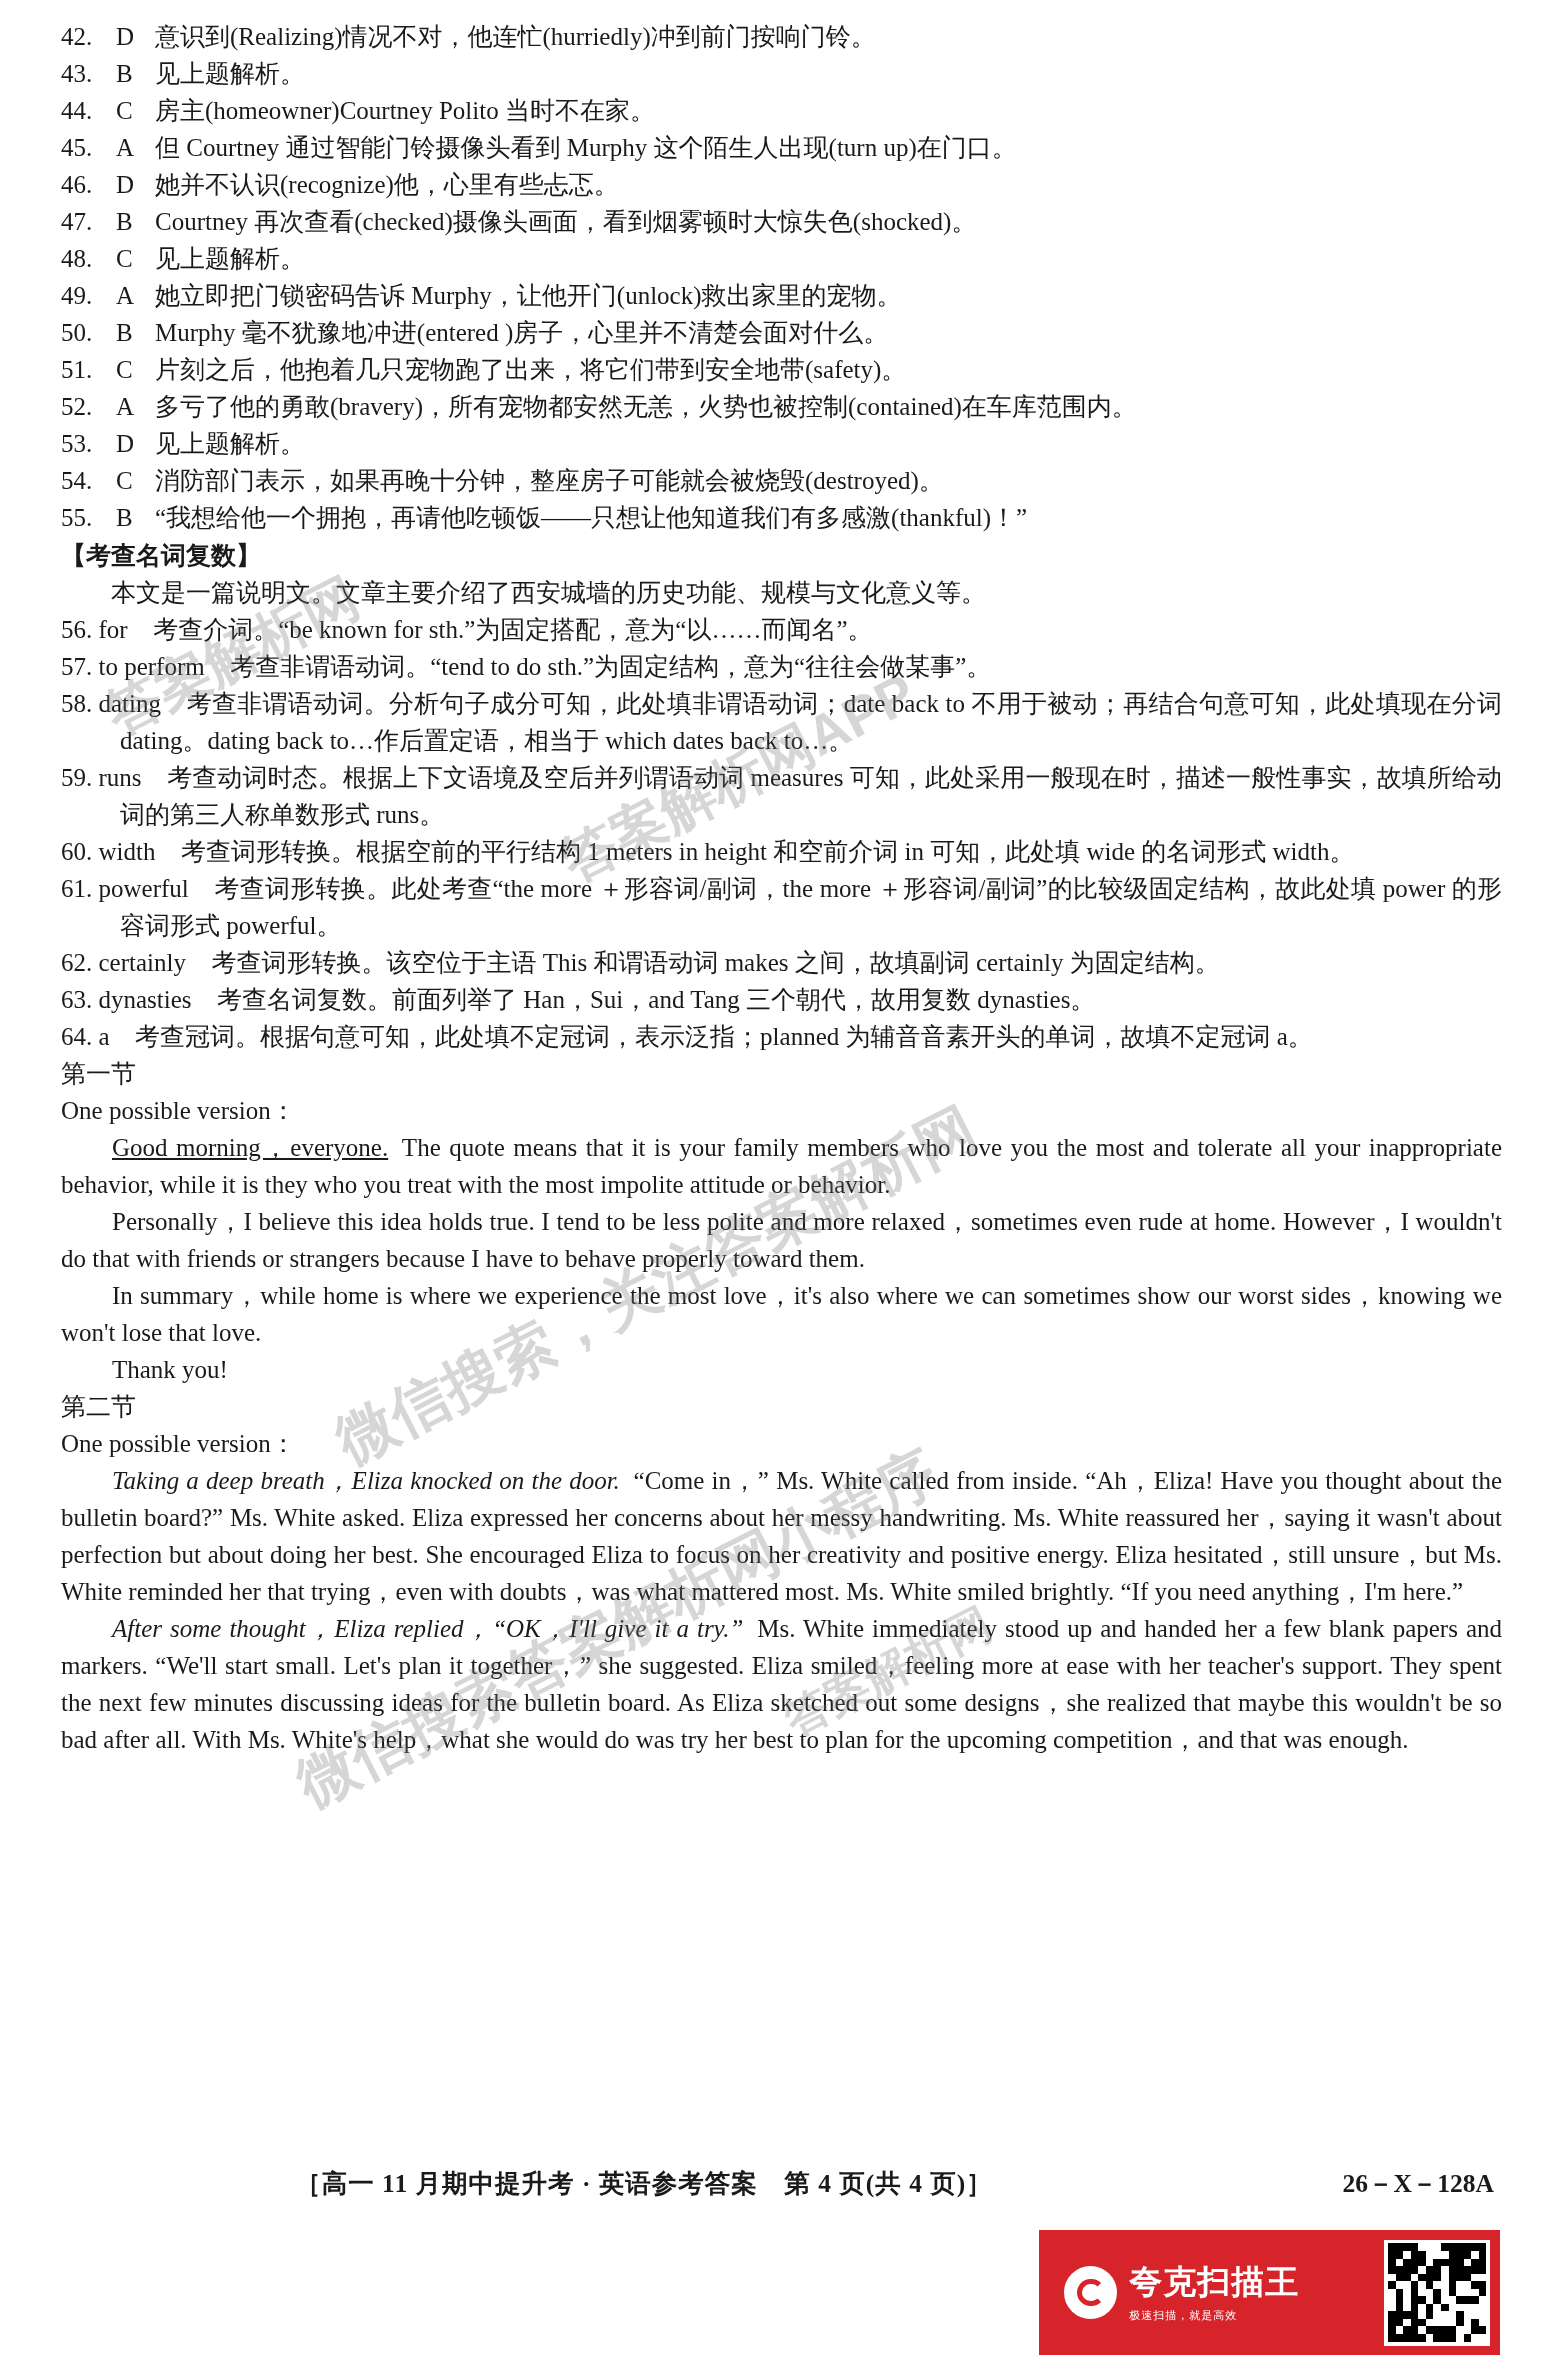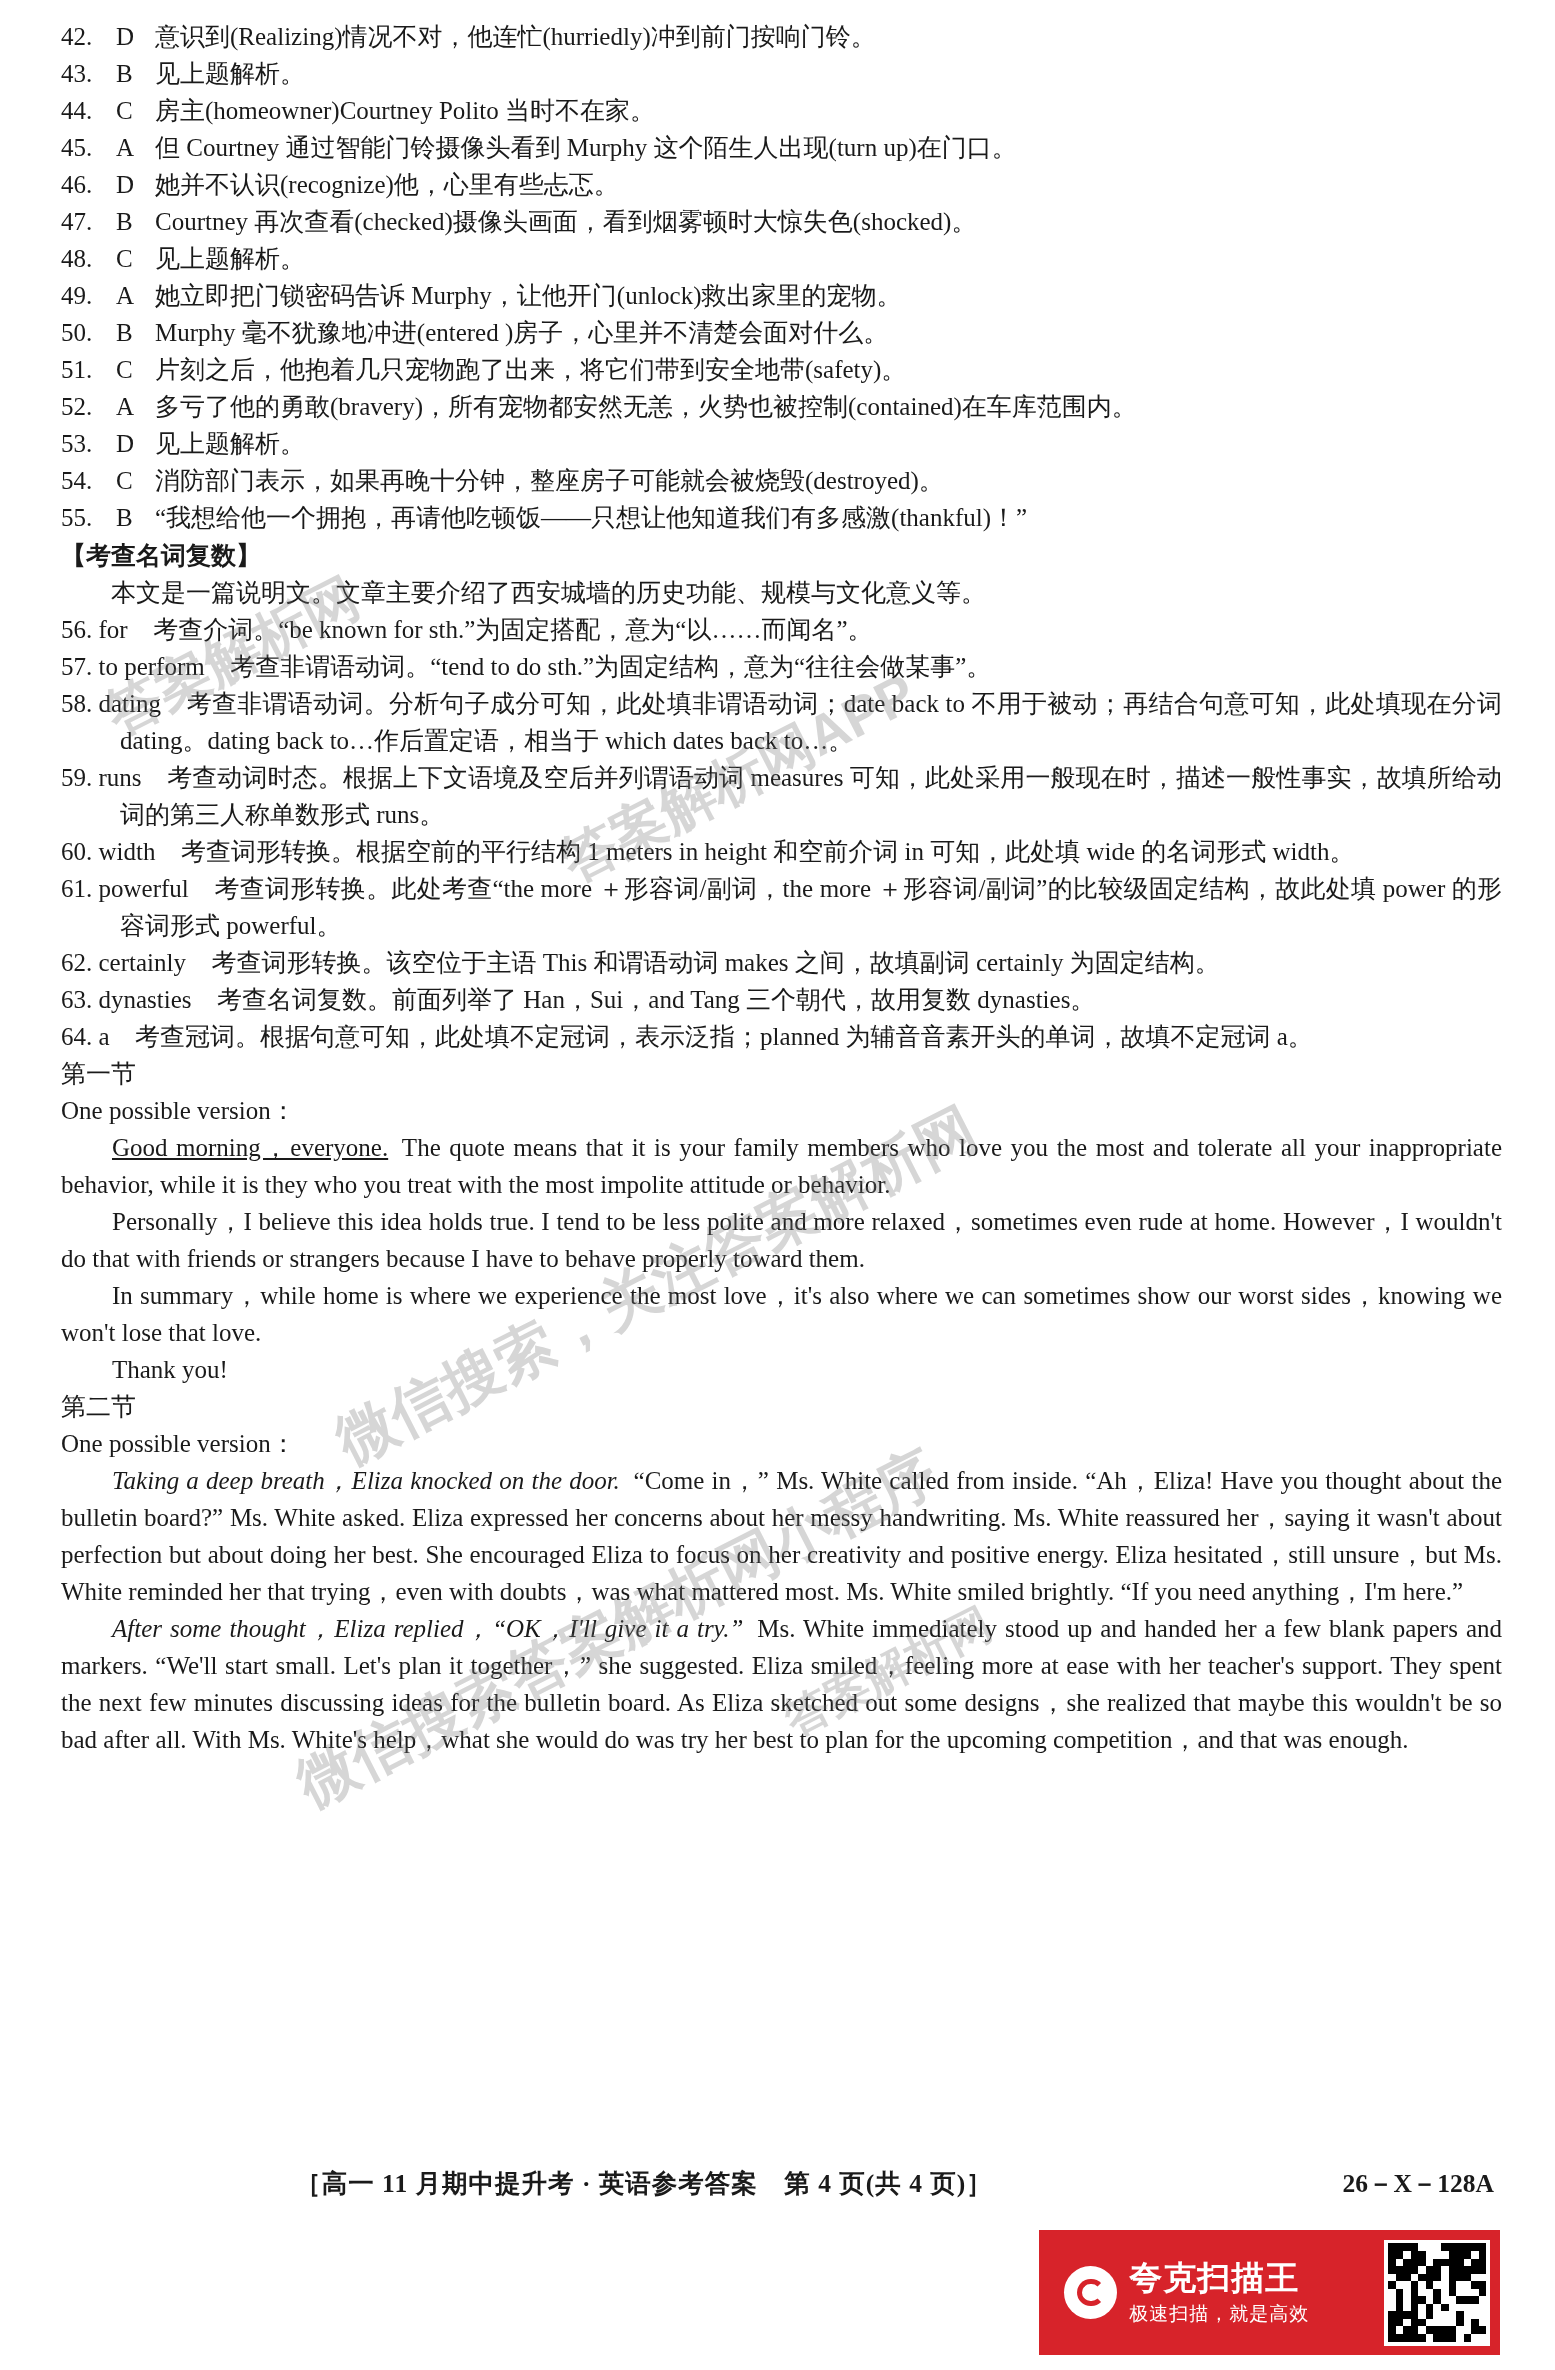--- a/index.html
+++ b/index.html
@@ -208,22 +208,22 @@
     color: #ffffff;
     line-height: 1.15;
   }
   .scan-title {
     font-size: 33px;
     font-weight: bold;
     font-family: "Liberation Sans", sans-serif;
     letter-spacing: 1px;
   }
   .scan-sub {
-    font-size: 19px;
-    font-family: Liberation Mono, monospace;
+    font-size: 11px;
+    font-family: Liberation Sans, sans-serif;
     margin-top: 8px;
     letter-spacing: 1px;
   }
   .qr {
     width: 106px;
     height: 106px;
     background: #ffffff;
     flex: 0 0 auto;
     padding: 3.9px;
     box-sizing: border-box;

